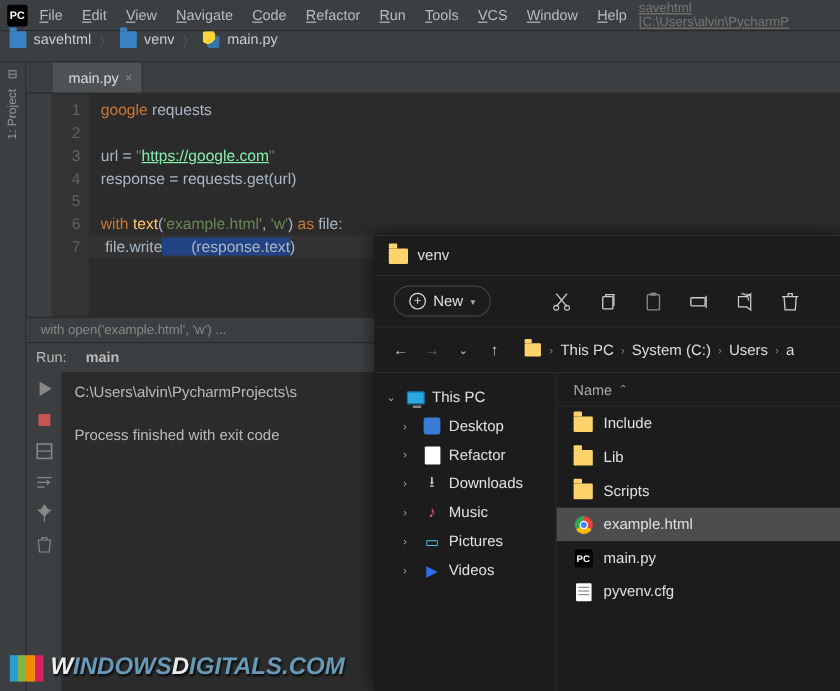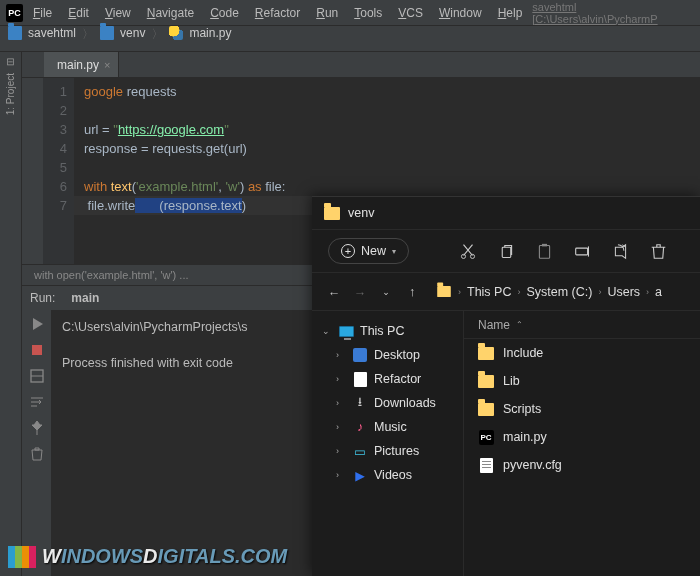--- a/index.html
+++ b/index.html
@@ -350,20 +350,26 @@
             <span class="ex-folder-y"></span>
           </span>
           <span>Lib</span>
         </div>
       <div class="ex-item">
           <span class="ic">
             <span class="ex-folder-y"></span>
           </span>
           <span>Scripts</span>
         </div>
+      <div class="ex-item sel">
+          <span class="ic">
+            <span class="chrome-ic"></span>
+          </span>
+          <span>example.html</span>
+        </div>
       <div class="ex-item">
           <span class="ic">
             <span class="pc-file">PC</span>
           </span>
           <span>main.py</span>
         </div>
       <div class="ex-item">
           <span class="ic">
             <span class="cfg-ic"></span>
           </span>

